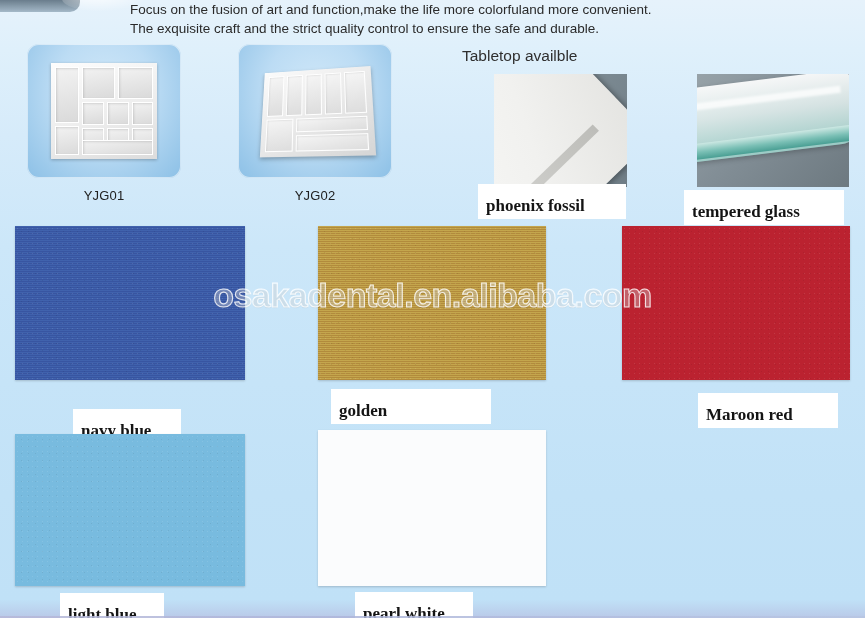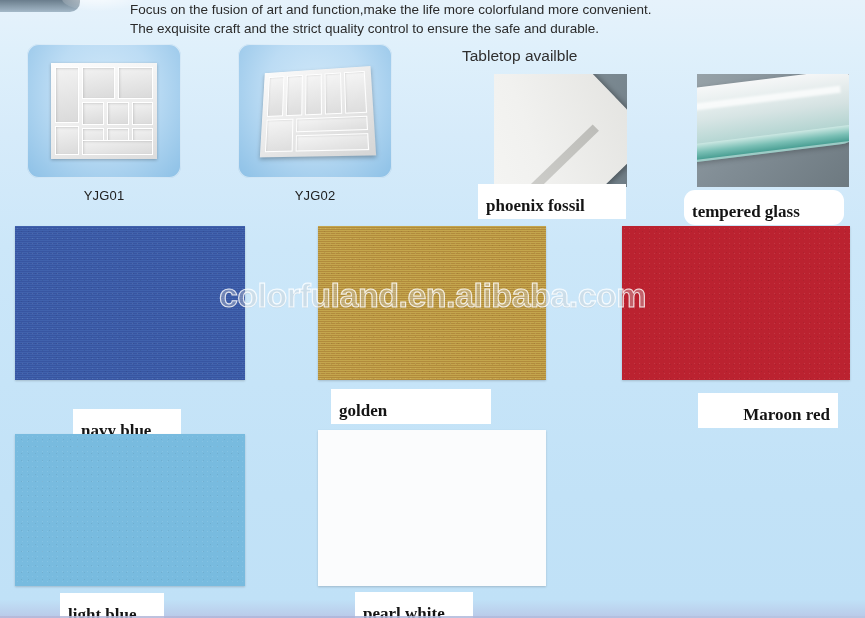--- a/index.html
+++ b/index.html
@@ -298,43 +298,43 @@
     <div class="fossil-slab"></div>
     <div class="fossil-edge"></div>
   </div>
   <div class="chip" style="left:478px; top:184px; width:148px;">phoenix fossil</div>
 
   <div class="photo glass">
     <div class="glass-body"></div>
     <div class="glass-edge"></div>
     <div class="glass-shine"></div>
   </div>
-  <div class="chip" style="left:684px; top:190px; width:160px;border-radius:11px;">tempered glass</div>
+  <div class="chip" style="left:684px; top:190px; width:160px;">tempered glass</div>
 
   <div class="swatch" style="left:15px; top:226px; width:230px; height:154px; background:#3b5aa6;">
     <div class="grain"></div>
     <div class="speck"></div>
   </div>
   <div class="chip" style="left:73px; top:409px; width:108px;">navy blue</div>
 
   <div class="swatch" style="left:318px; top:226px; width:228px; height:154px; background:#b99542;">
     <div class="grain fine"></div>
     <div class="speck"></div>
   </div>
   <div class="chip" style="left:331px; top:389px; width:160px;">golden</div>
 
   <div class="swatch" style="left:622px; top:226px; width:228px; height:154px; background:#bb2230;">
     <div class="speck"></div>
   </div>
-  <div class="chip" style="left:698px; top:393px; width:140px;text-align:right;">Maroon red</div>
+  <div class="chip" style="left:698px; top:393px; width:140px;">Maroon red</div>
 
   <div class="swatch" style="left:15px; top:434px; width:230px; height:152px; background:#78bbdf;">
     <div class="speck"></div>
   </div>
   <div class="chip" style="left:60px; top:593px; width:104px;">light blue</div>
 
   <div class="swatch" style="left:318px; top:430px; width:228px; height:156px; background:#fbfcfd;"></div>
   <div class="chip" style="left:355px; top:592px; width:118px;">pearl white</div>
 
-  <div class="watermark">colorfuland.en.alibaba.com</div>
+  <div class="watermark">osakadental.en.alibaba.com</div>
 
   <div class="bottom-rule"></div>
 </div>
 
 </body></html>

